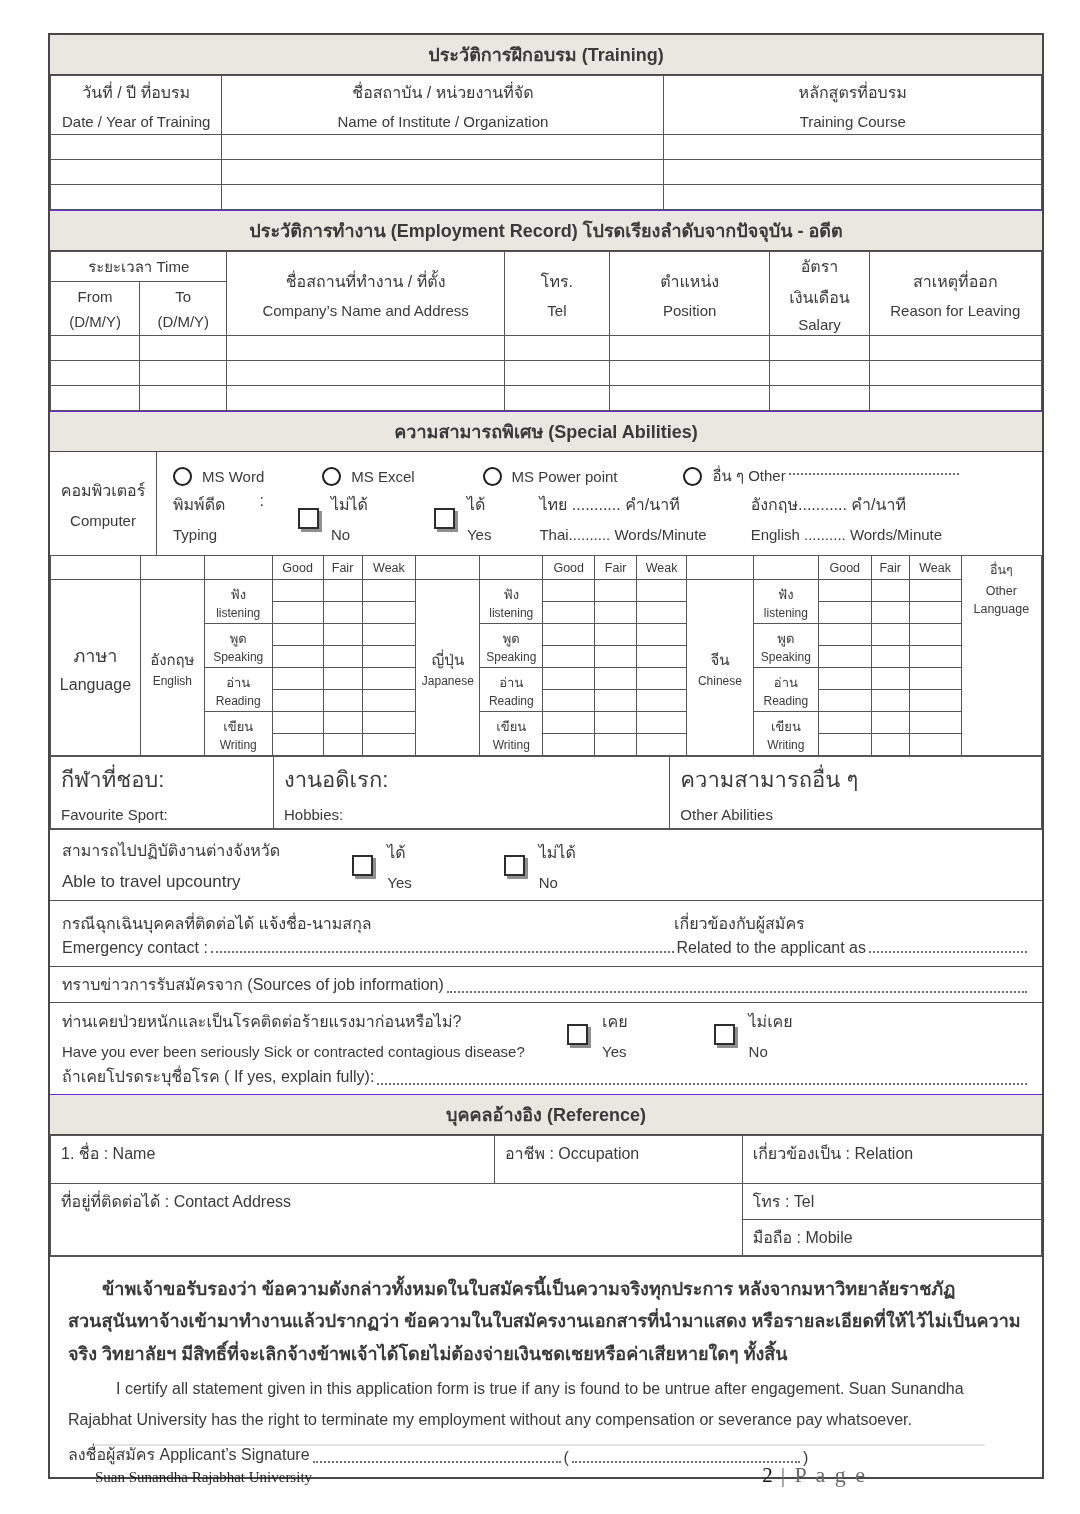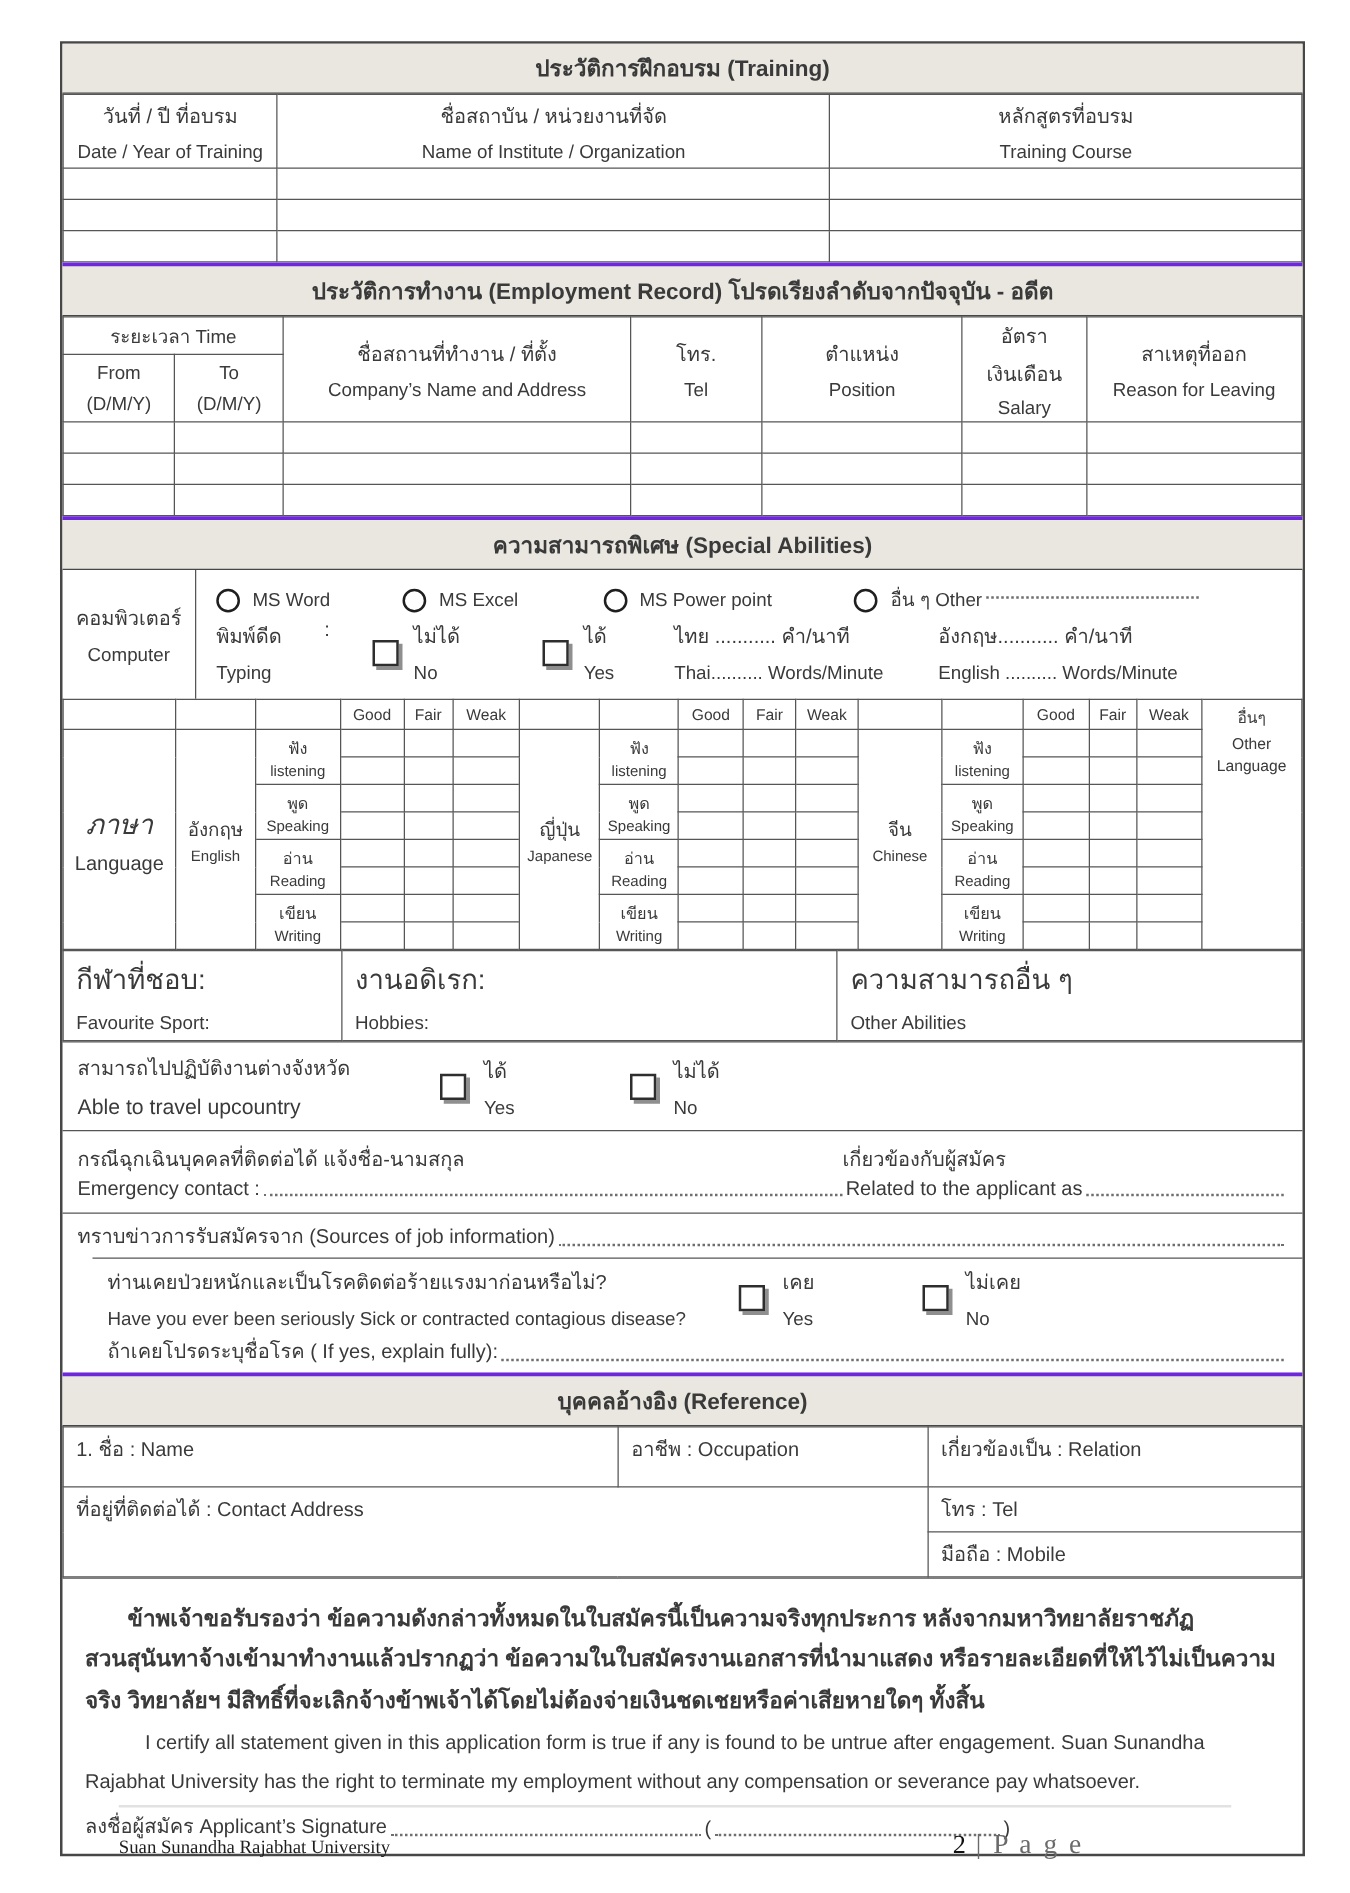--- a/index.html
+++ b/index.html
@@ -2,21 +2,21 @@
 <html><head>
 <meta charset="utf-8">
 <style>
   html,body{margin:0;padding:0;background:#fff;}
   .page{position:relative;width:1080px;height:1514px;background:#ffffff;
         font-family:"Liberation Sans",sans-serif;color:#3a3a3a;overflow:hidden;}
   .form{position:absolute;left:48px;top:33px;width:992px;border:2px solid #474747;background:#fff;}
 
   
   .secbar{background:#e9e7e0;text-align:center;font-weight:bold;font-size:18px;
-          padding:5px 0;border-top:3px solid #6d28d9;border-bottom:1px solid #474747;}
+          padding:5px 0;border-top:1px solid #6d28d9;border-bottom:1px solid #474747;}
   .secbar.first{border-top:none;}
 
   
   table{width:100%;border-collapse:collapse;table-layout:fixed;}
   td{border:1px solid #565656;vertical-align:middle;text-align:center;
      font-size:15px;padding:2px 4px;overflow:hidden;}
   .t2 .th{font-size:16px;margin-bottom:8px;}
   .t2 .en{font-size:15px;}
   .blank td{height:20px;}
 
@@ -24,21 +24,21 @@
   .emp-time td{height:20px;font-size:15px;}
   .emp-sub td{height:46px;}
   .emp-big{height:72px;}
 
   
   .langtbl td{font-size:12.5px;padding:0 1px;height:21px;}
   .langtbl .lname .th{font-size:15px;margin-bottom:2px;}
   .langtbl .lname .en{font-size:12px;}
   .langtbl .sk .th{font-size:13px;margin-bottom:1px;}
   .langtbl .sk .en{font-size:12px;}
-  .langtbl .rowlab .th{font-size:22px;margin-bottom:6px;font-style:italic;}
+  .langtbl .rowlab .th{font-size:18px;margin-bottom:6px;}
   .langtbl .rowlab .en{font-size:16px;}
   .langtbl .othercol{vertical-align:top;padding-top:4px;}
   .langtbl .othercol div{margin-bottom:4px;font-size:12.5px;}
 
   
   .row{border-top:1px solid #565656;}
   .pair{display:inline-flex;flex-direction:column;}
   .pair .t{font-size:16px;margin-bottom:9px;white-space:nowrap;}
   .pair .e{font-size:15px;white-space:nowrap;}
 
@@ -60,21 +60,21 @@
 
   .abil td{height:48px;text-align:left;vertical-align:top;padding:5px 10px;}
   .abil .th{font-size:22px;margin-bottom:9px;}
   .abil .en{font-size:15px;}
 
   .travel{display:flex;align-items:center;padding:8px 12px;}
   .emerg{padding:7px 12px 6px;}
   .eline{display:flex;align-items:flex-end;margin:3px 0;font-size:16px;}
   .eline .lbl{white-space:nowrap;}
   .sources{display:flex;align-items:flex-end;padding:5px 12px;font-size:16px;}
-  .sick{padding:6px 12px 5px;margin-left:24px;}
+  .sick{padding:6px 12px 5px;}
   .sickq{display:flex;align-items:center;}
   .explain{display:flex;align-items:flex-end;margin-top:4px;font-size:16px;text-align:right;}
 
   .reftbl td{text-align:left;vertical-align:top;padding:5px 10px;font-size:16px;}
 
   .cert{padding:16px 18px 10px;border-top:1px solid #565656;}
   .cth{font-size:18px;font-weight:600;line-height:1.8;text-indent:34px;margin:0;}
   .cen{font-size:16px;line-height:1.9;text-indent:48px;margin:4px 0 0;}
   .sig{display:flex;flex-direction:row;align-items:flex-end;padding-right:4px;font-size:16px;}
   .sigrow{display:flex;align-items:flex-end;margin-top:7px;}

